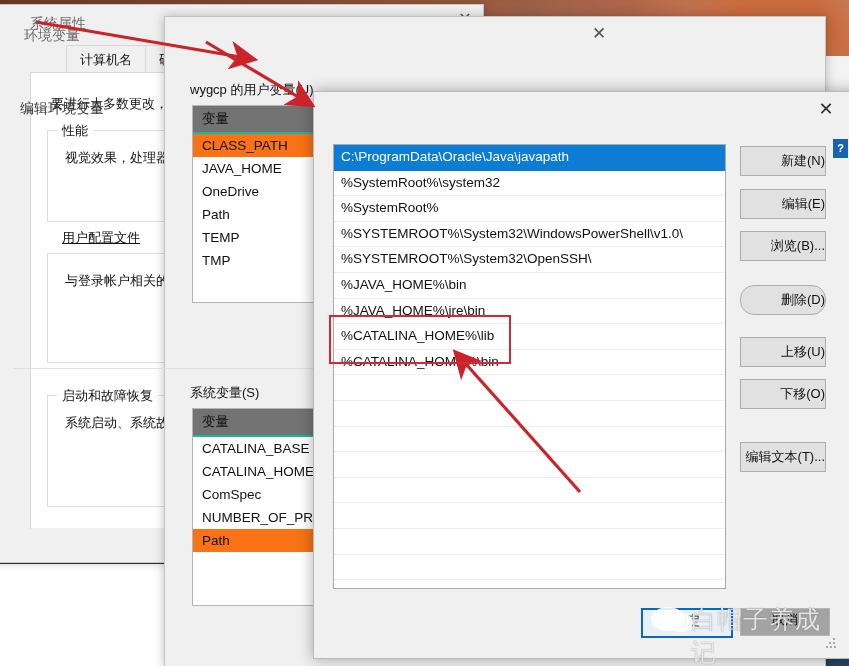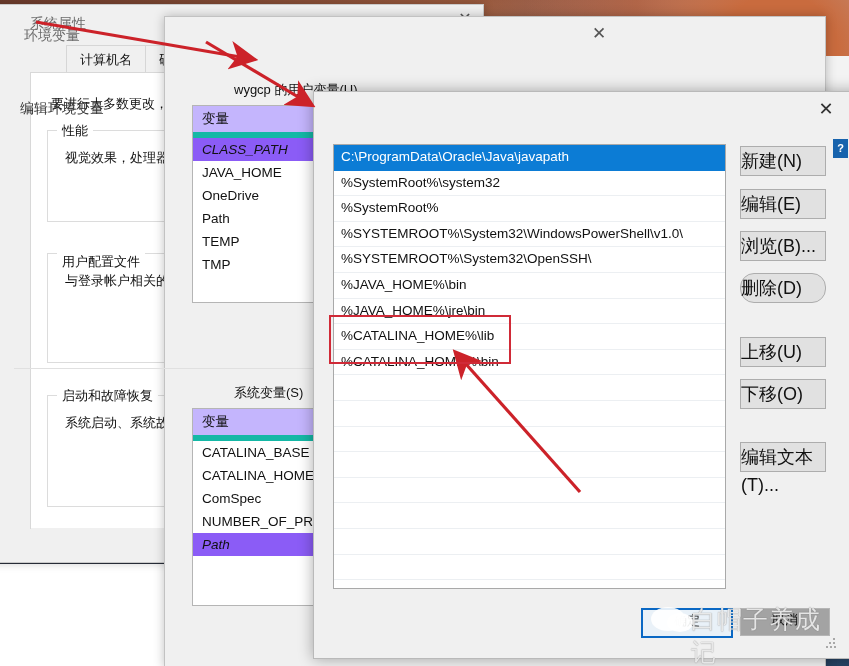--- a/index.html
+++ b/index.html
@@ -48,41 +48,41 @@
   .grp{position:absolute;border:1px solid #dcdcdc;}
   .grp-cap{position:absolute;background:#fff;padding:0 5px;font-size:13px;color:#111;}
   #sysprops-footer{position:absolute;left:31px;top:528px;width:435px;height:32px;background:#f0f0f0;}
 
   
   #envvars{left:164px;top:16px;width:624px;height:650px;background:#f0f0f0;
     border:1px solid #c2c2c2;box-shadow:0 0 10px rgba(0,0,0,.25);}
   #envvars-title{position:absolute;left:24px;top:27px;font-size:14px;color:#6b6b6b;}
   #envvars-close{position:absolute;left:585px;top:22px;width:28px;height:24px;
     color:#555;font-size:17px;line-height:24px;text-align:center;}
-  .ev-label{position:absolute;font-size:13px;color:#111;margin-left:44px;}
+  .ev-label{position:absolute;font-size:13px;color:#111;}
   .ev-listbox{position:absolute;background:#fff;border:1px solid #b5b5b5;overflow:hidden;}
   .ev-head{height:26px;line-height:26px;padding-left:9px;font-size:13.5px;color:#111;
-    border-bottom:6px solid #14b8a6;background:#c4b5fd;}
+    border-bottom:2px solid #14b8a6;background:#737373;}
   .ev-row{height:23px;line-height:23px;padding-left:9px;font-size:13.5px;color:#111;white-space:nowrap;}
-  .ev-row.sel{background:#8b5cf6;font-style:italic;}
+  .ev-row.sel{background:#f97316;}
   #ev-divider{position:absolute;left:14px;top:368px;width:595px;height:1px;background:#e0e0e0;}
 
   
   #editenv{left:313px;top:91px;width:534px;height:566px;background:#f0f0f0;
     border:1px solid #b9b9b9;box-shadow:0 0 14px rgba(0,0,0,.33);}
   #editenv-title{position:absolute;left:20px;top:100px;font-size:14px;color:#333;}
   #editenv-close{position:absolute;left:812px;top:96px;width:28px;height:26px;
     color:#333;font-size:18px;line-height:26px;text-align:center;}
   #path-list{position:absolute;left:333px;top:144px;width:391px;height:443px;
     background:#fff;border:1px solid #a9a9a9;overflow:hidden;}
   .pl-row{height:24.6px;line-height:24.6px;padding-left:7px;font-size:13.5px;color:#111;
     border-bottom:1px solid #eceff2;white-space:nowrap;}
   .pl-row.sel{background:#0c7cd5;color:#fff;border-bottom:1px solid #0c7cd5;}
-  .btn{position:absolute;left:740px;width:84px;height:28px;line-height:28px;text-align:left;
-    background:#e1e1e1;border:1px solid #adadad;font-size:18px;color:#111;}
+  .btn{position:absolute;left:740px;width:84px;height:28px;line-height:28px;text-align:right;
+    background:#e1e1e1;border:1px solid #adadad;font-size:13px;color:#111;}
   #ok-btn{position:absolute;left:641px;top:608px;width:88px;height:26px;
     background:#e9f1f8;border:2px solid #0a68c4;}
   #cancel-btn{position:absolute;left:740px;top:608px;width:88px;height:26px;
     background:#a3a3a3;border:1px solid #b5b5b5;}
   .btn-txt{display:block;line-height:22px;text-align:center;font-size:13px;color:#111;}
   #resize-grip{position:absolute;left:826px;top:638px;width:10px;height:10px;}
   #resize-grip i{position:absolute;width:2px;height:2px;background:#a8a8a8;}
   #help-badge{position:absolute;left:833px;top:139px;width:15px;height:19px;
     background:#1763ad;color:#fff;font-size:11px;font-weight:bold;text-align:center;line-height:19px;}
 
@@ -135,21 +135,21 @@
 </div>
 
 <div class="layer" id="tabpage">
   <div class="sp-line" style="left:20px;top:22px;">要进行大多数更改，你必须</div>
 
   <div class="grp" style="left:16px;top:57px;width:404px;height:90px;"></div>
   <div class="grp-cap" style="left:26px;top:49px;">性能</div>
   <div class="sp-line" style="left:34px;top:76px;">视觉效果，处理器计划，</div>
 
   <div class="grp" style="left:16px;top:180px;width:404px;height:108px;"></div>
-  <div class="grp-cap" style="left:26px;top:180px;">用户配置文件</div>
+  <div class="grp-cap" style="left:26px;top:156px;text-decoration:underline;">用户配置文件</div>
   <div class="sp-line" style="left:34px;top:199px;">与登录帐户相关的桌面设</div>
 
   <div class="grp" style="left:16px;top:322px;width:404px;height:110px;"></div>
   <div class="grp-cap" style="left:26px;top:314px;">启动和故障恢复</div>
   <div class="sp-line" style="left:34px;top:341px;">系统启动、系统故障和调</div>
 </div>
 <div class="layer" id="sysprops-footer"></div>
 
 <div class="layer" id="envvars"></div>
 <div id="envvars-title">环境变量</div>
@@ -197,21 +197,21 @@
     <div class="pl-row"></div>
     <div class="pl-row"></div>
     <div class="pl-row"></div>
     <div class="pl-row"></div>
     <div class="pl-row"></div>
   </div>
 
 <div class="btn" style="top:146px;">新建(N)</div>
 <div class="btn" style="top:189px;">编辑(E)</div>
 <div class="btn" style="top:231px;">浏览(B)...</div>
-<div class="btn" style="top:273px;border-radius:14px;">删除(D)</div>
+<div class="btn" style="top:285px;border-radius:14px;">删除(D)</div>
 <div class="btn" style="top:337px;">上移(U)</div>
 <div class="btn" style="top:379px;">下移(O)</div>
 <div class="btn" style="top:442px;">编辑文本(T)...</div>
 
 <div id="ok-btn">
   <span class="btn-txt">确定</span>
 </div>
 <div id="cancel-btn">
   <span class="btn-txt">取消</span>
 </div>

